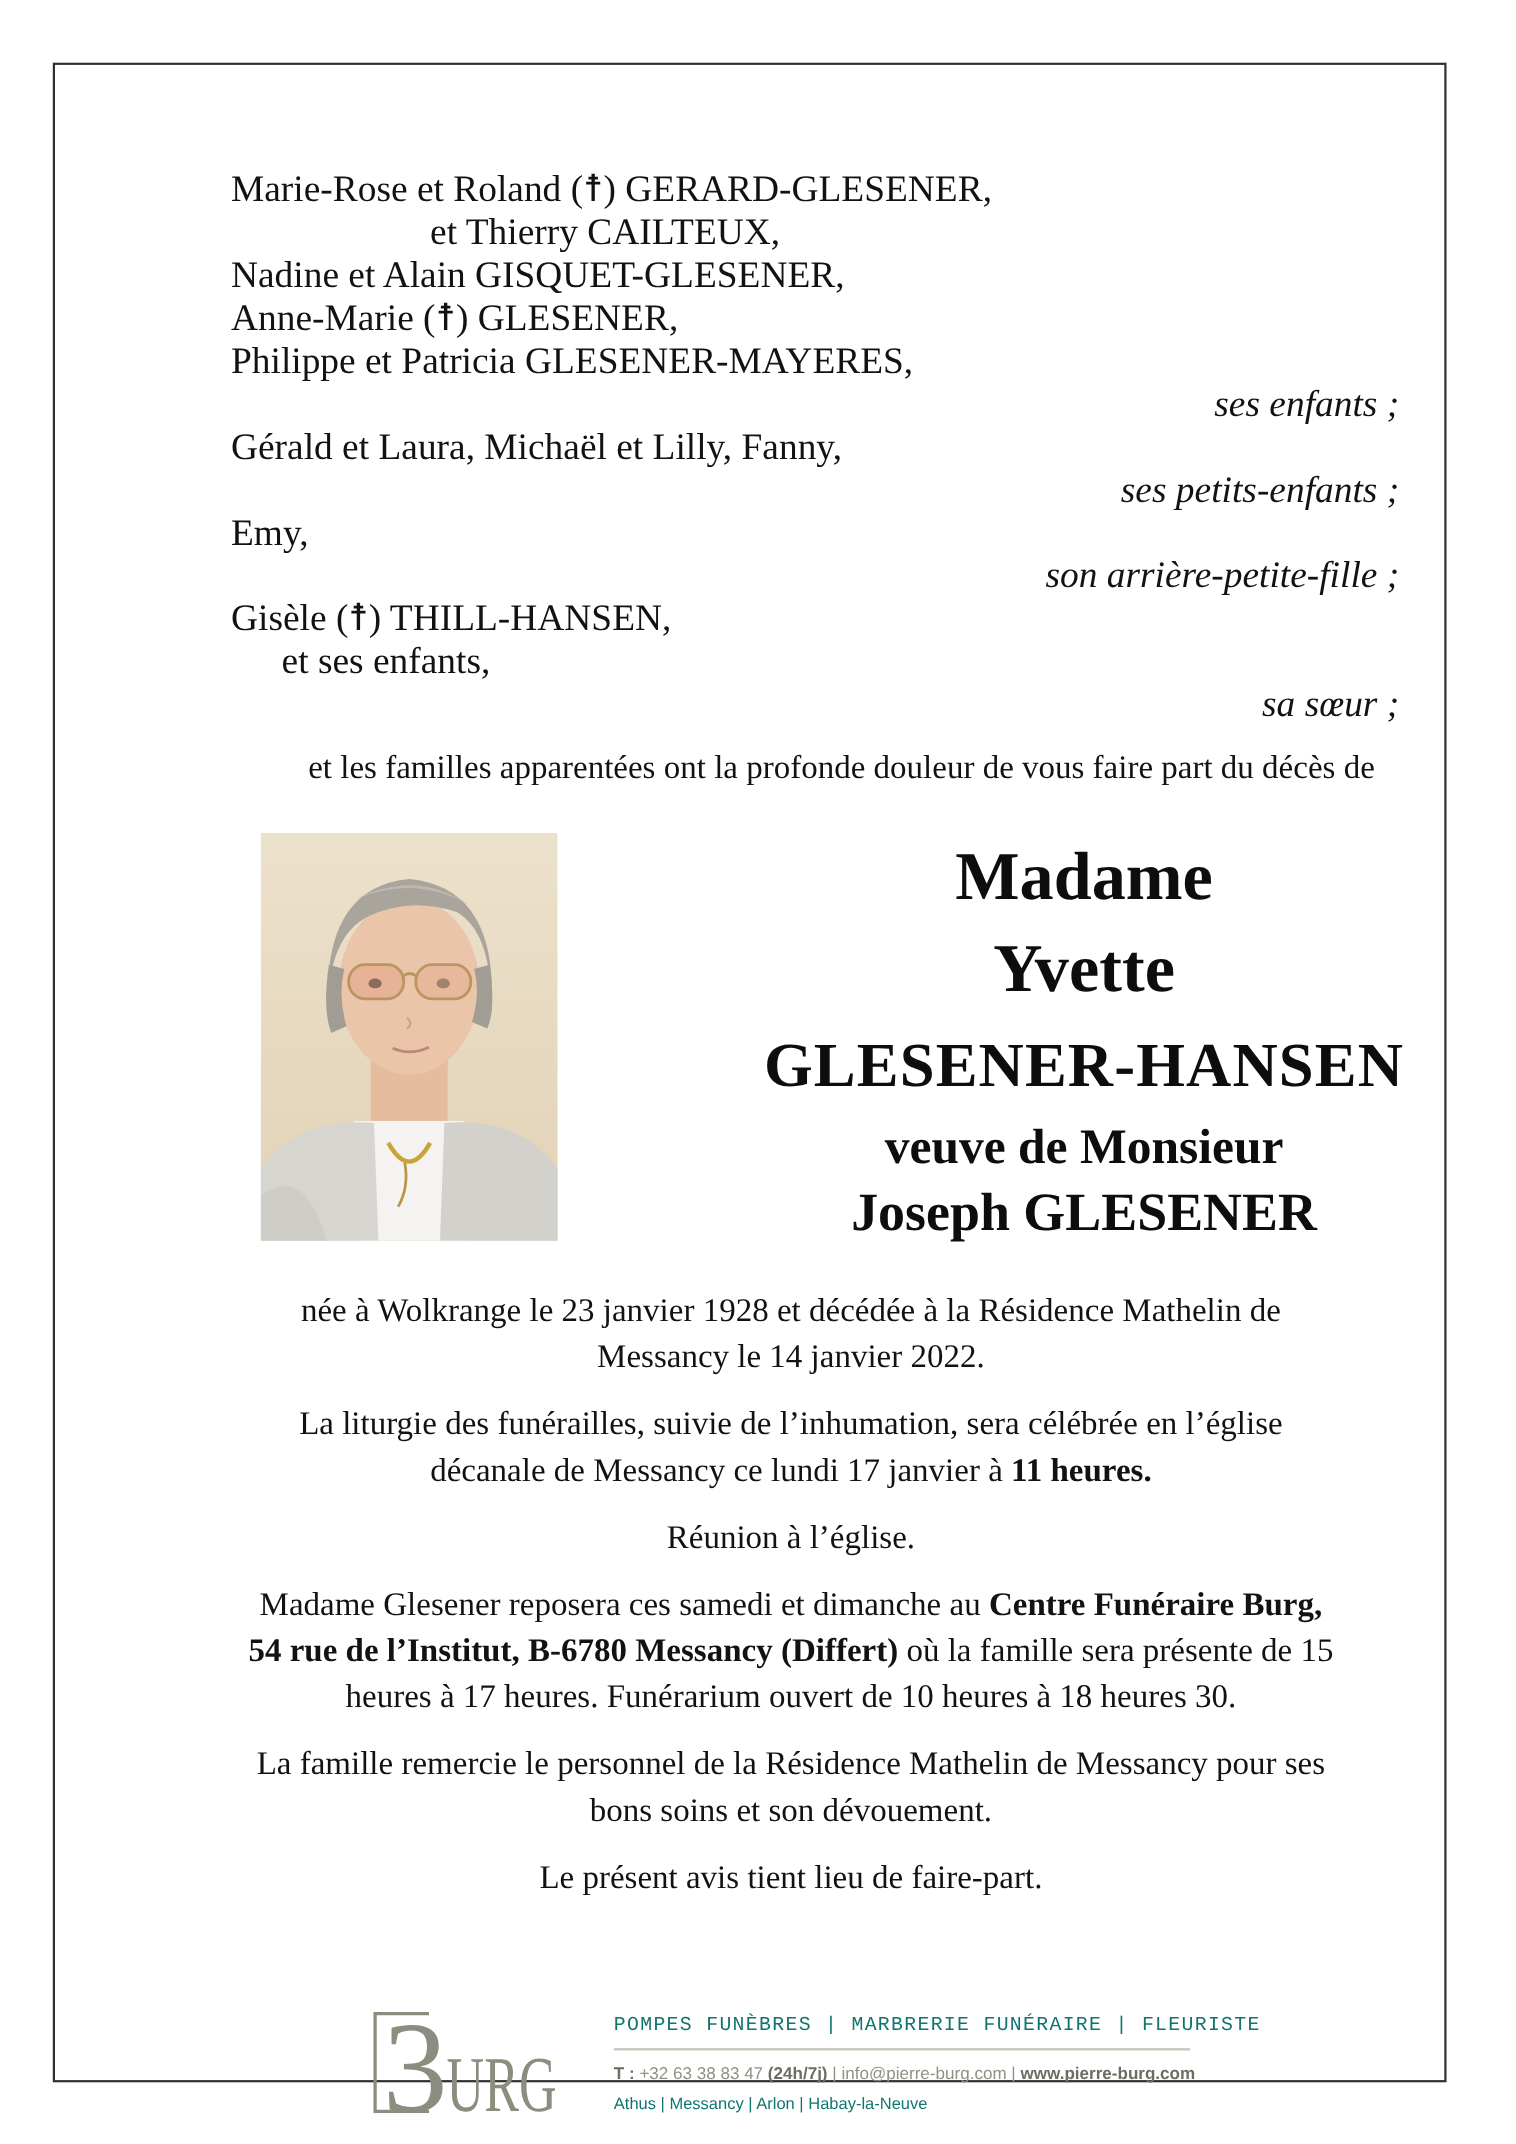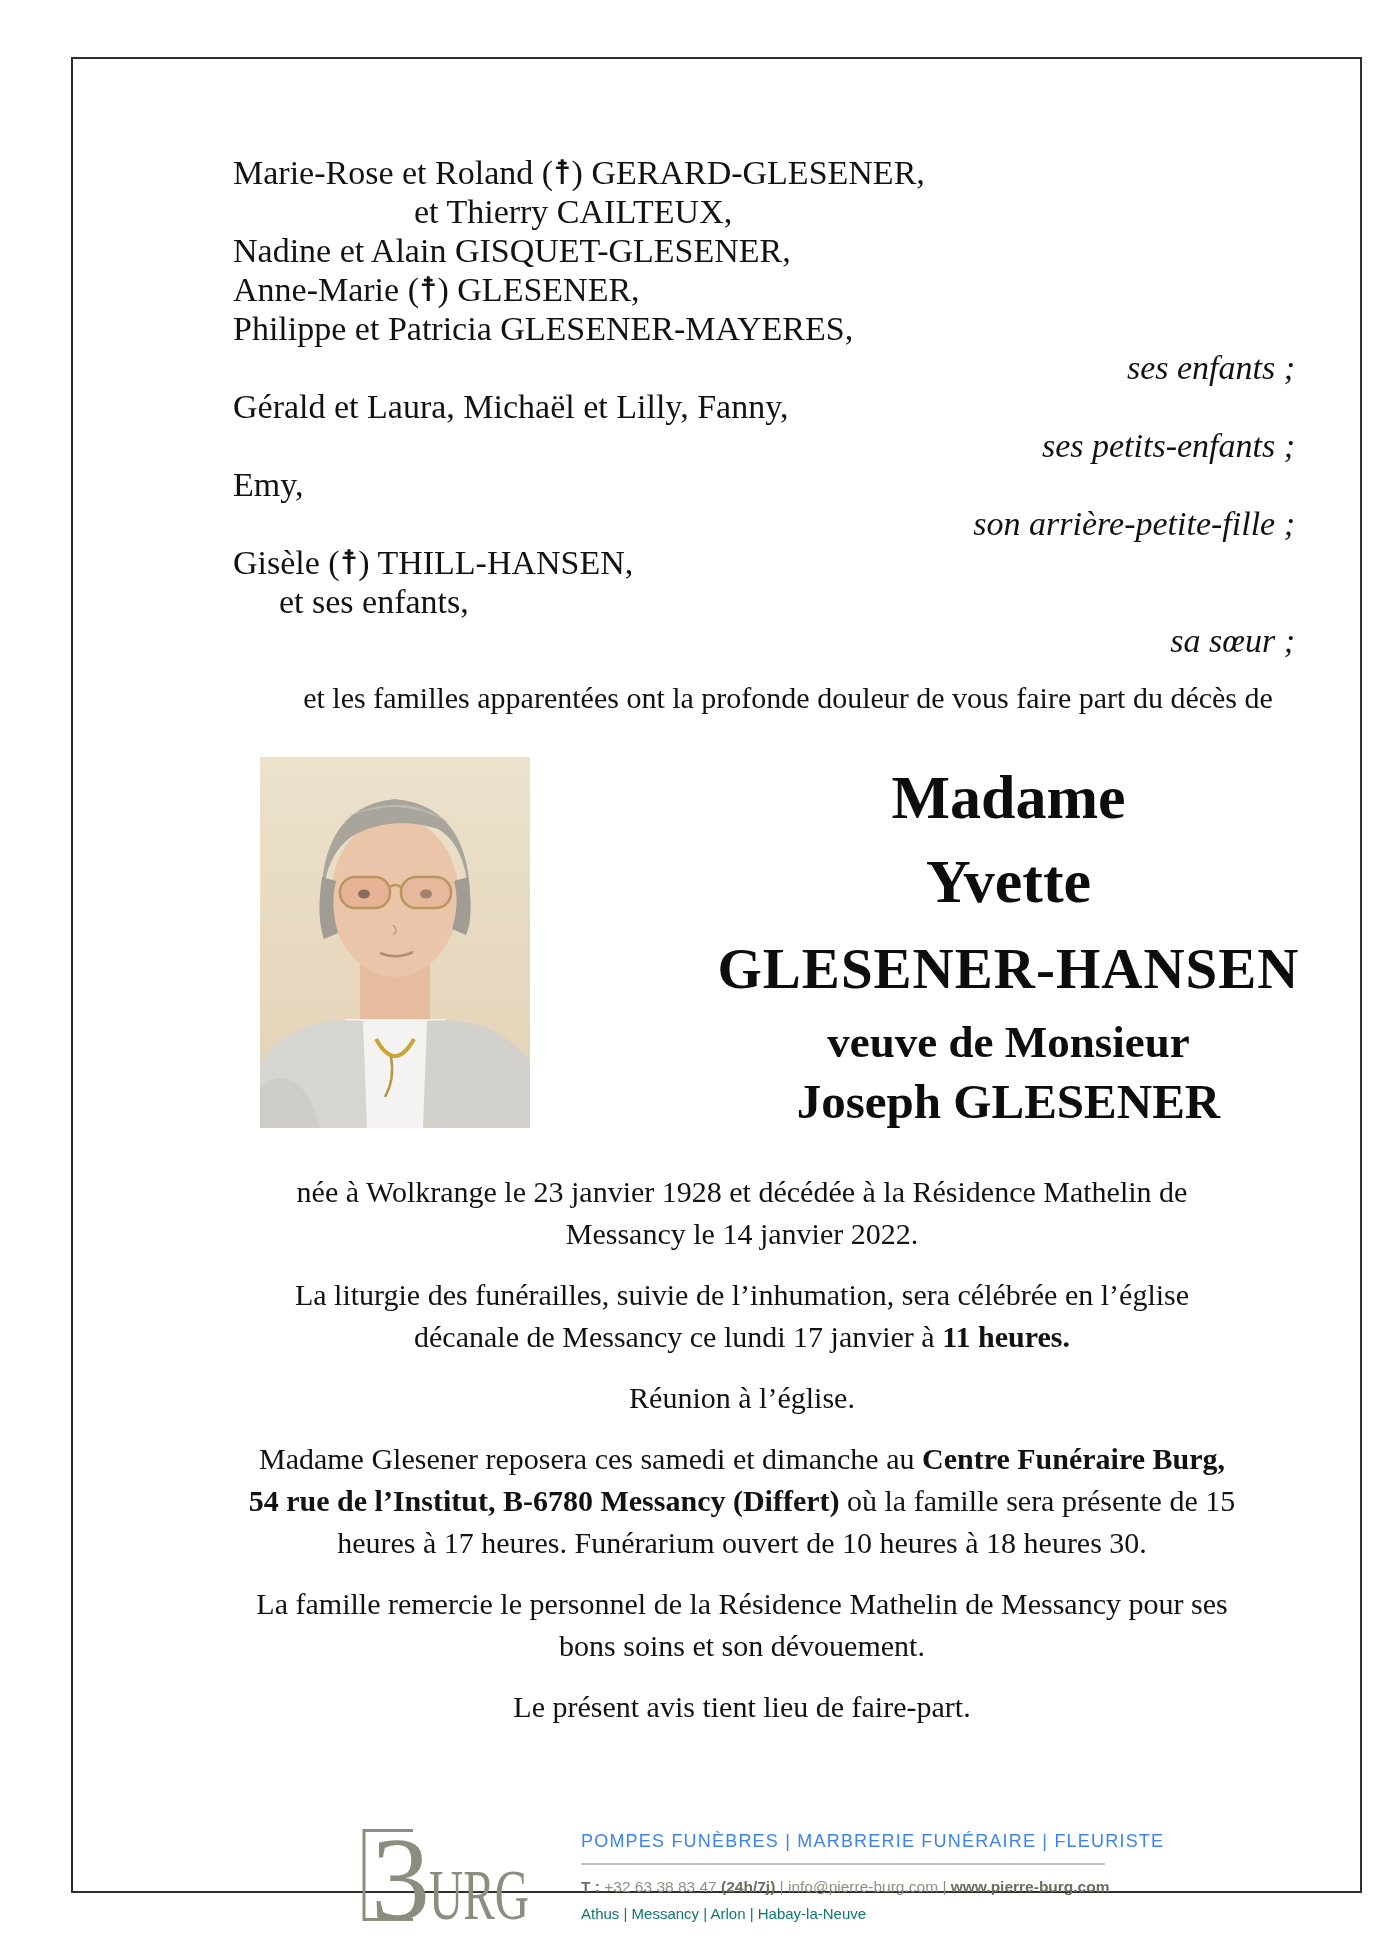--- a/index.html
+++ b/index.html
@@ -2,22 +2,22 @@
 <html><head>
 <meta charset="utf-8">
 <style>
   html,body { margin:0; padding:0; }
   body {
     width:1378px; height:1949px; position:relative; background:#ffffff;
     font-family:"Liberation Serif", serif; color:#121212;
     overflow:hidden;
   }
   .frame {
-    position:absolute; left:71px; top:57px; width:1263px; height:1832px;
-    border:2px solid #2f2f2f; background:#ffffff;padding-left:24px;
+    position:absolute; left:48px; top:57px; width:1263px; height:1832px;
+    border:2px solid #2f2f2f; background:#ffffff;
   }
   
   .names {
     position:absolute; left:160px; top:94px; width:1062px;
     font-size:34px; line-height:39px; white-space:nowrap;
   }
   .names .rel { text-align:right; font-style:italic; }
   .names .ind-lg { padding-left:181px; }
   .names .ind-sm { padding-left:46px; }
   .closing {
@@ -42,21 +42,21 @@
     font-size:30px; line-height:42px;
   }
   .body-text p { margin:0 0 19px 14px;text-align:center; }
   .body-text .bold { font-weight:bold; }
   
   .logo { position:absolute; left:288px; top:1770px; width:172px; height:92px; }
   .footer-right {
     position:absolute; left:508px; top:1772px; width:545px;
     font-family:"Liberation Sans", sans-serif;
   }
-  .services { font-size:18px; letter-spacing:1.2px; color:#3b82f6; white-space:nowrap; }
+  .services { font-size:18px; letter-spacing:1.2px; color:#0f766e; white-space:nowrap;font-family:Liberation Mono, monospace; }
   .divider  { height:2px; background:#c3c3b7; margin:11px 0 13px 0; width:524px; }
   .contact  { font-size:15.5px; color:#909084; white-space:nowrap; }
   .contact .b { font-weight:bold; color:#6d6d61; }
   .locations { font-size:15px; color:#0f766e; margin-top:9px; white-space:nowrap; }
 </style>
 </head>
 <body>
 
 <div class="frame">
 

